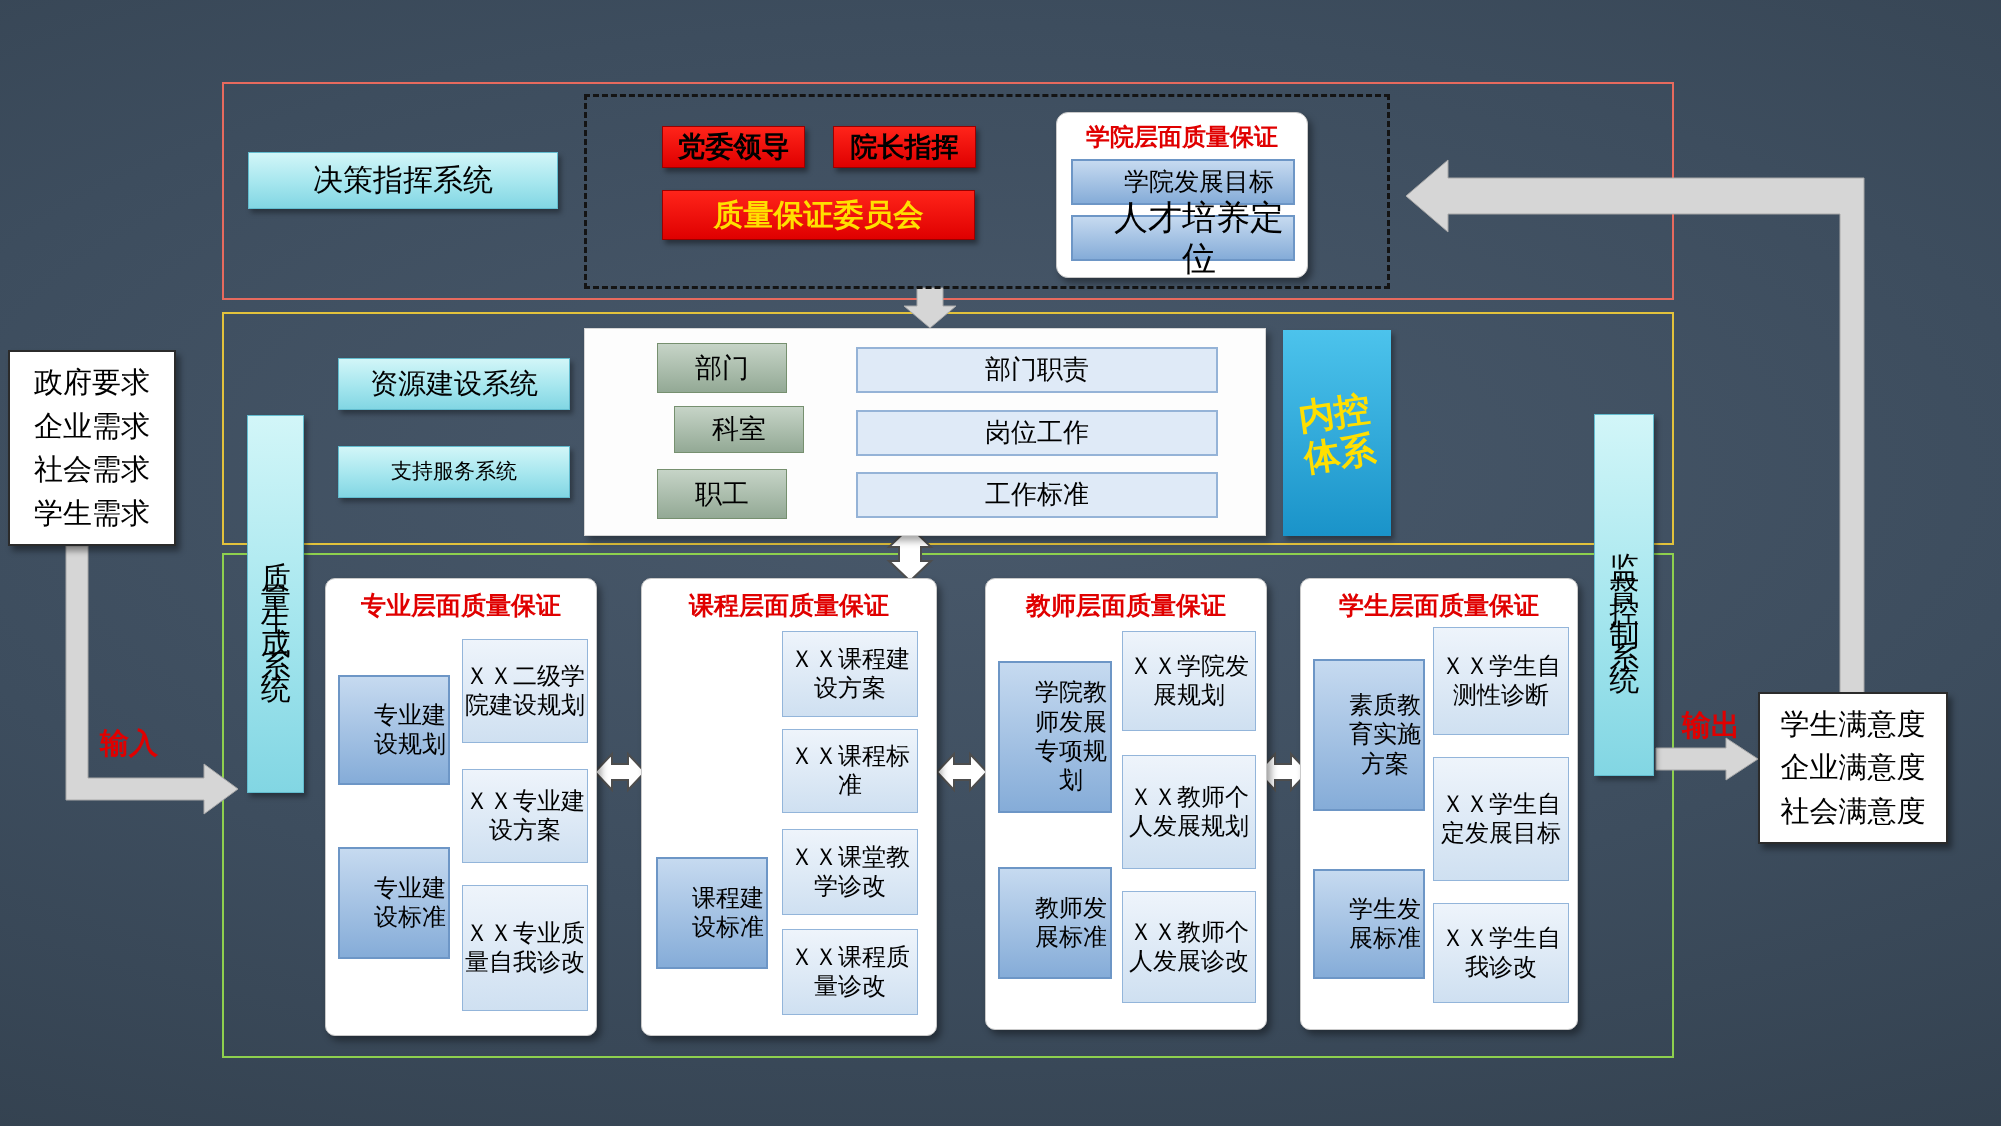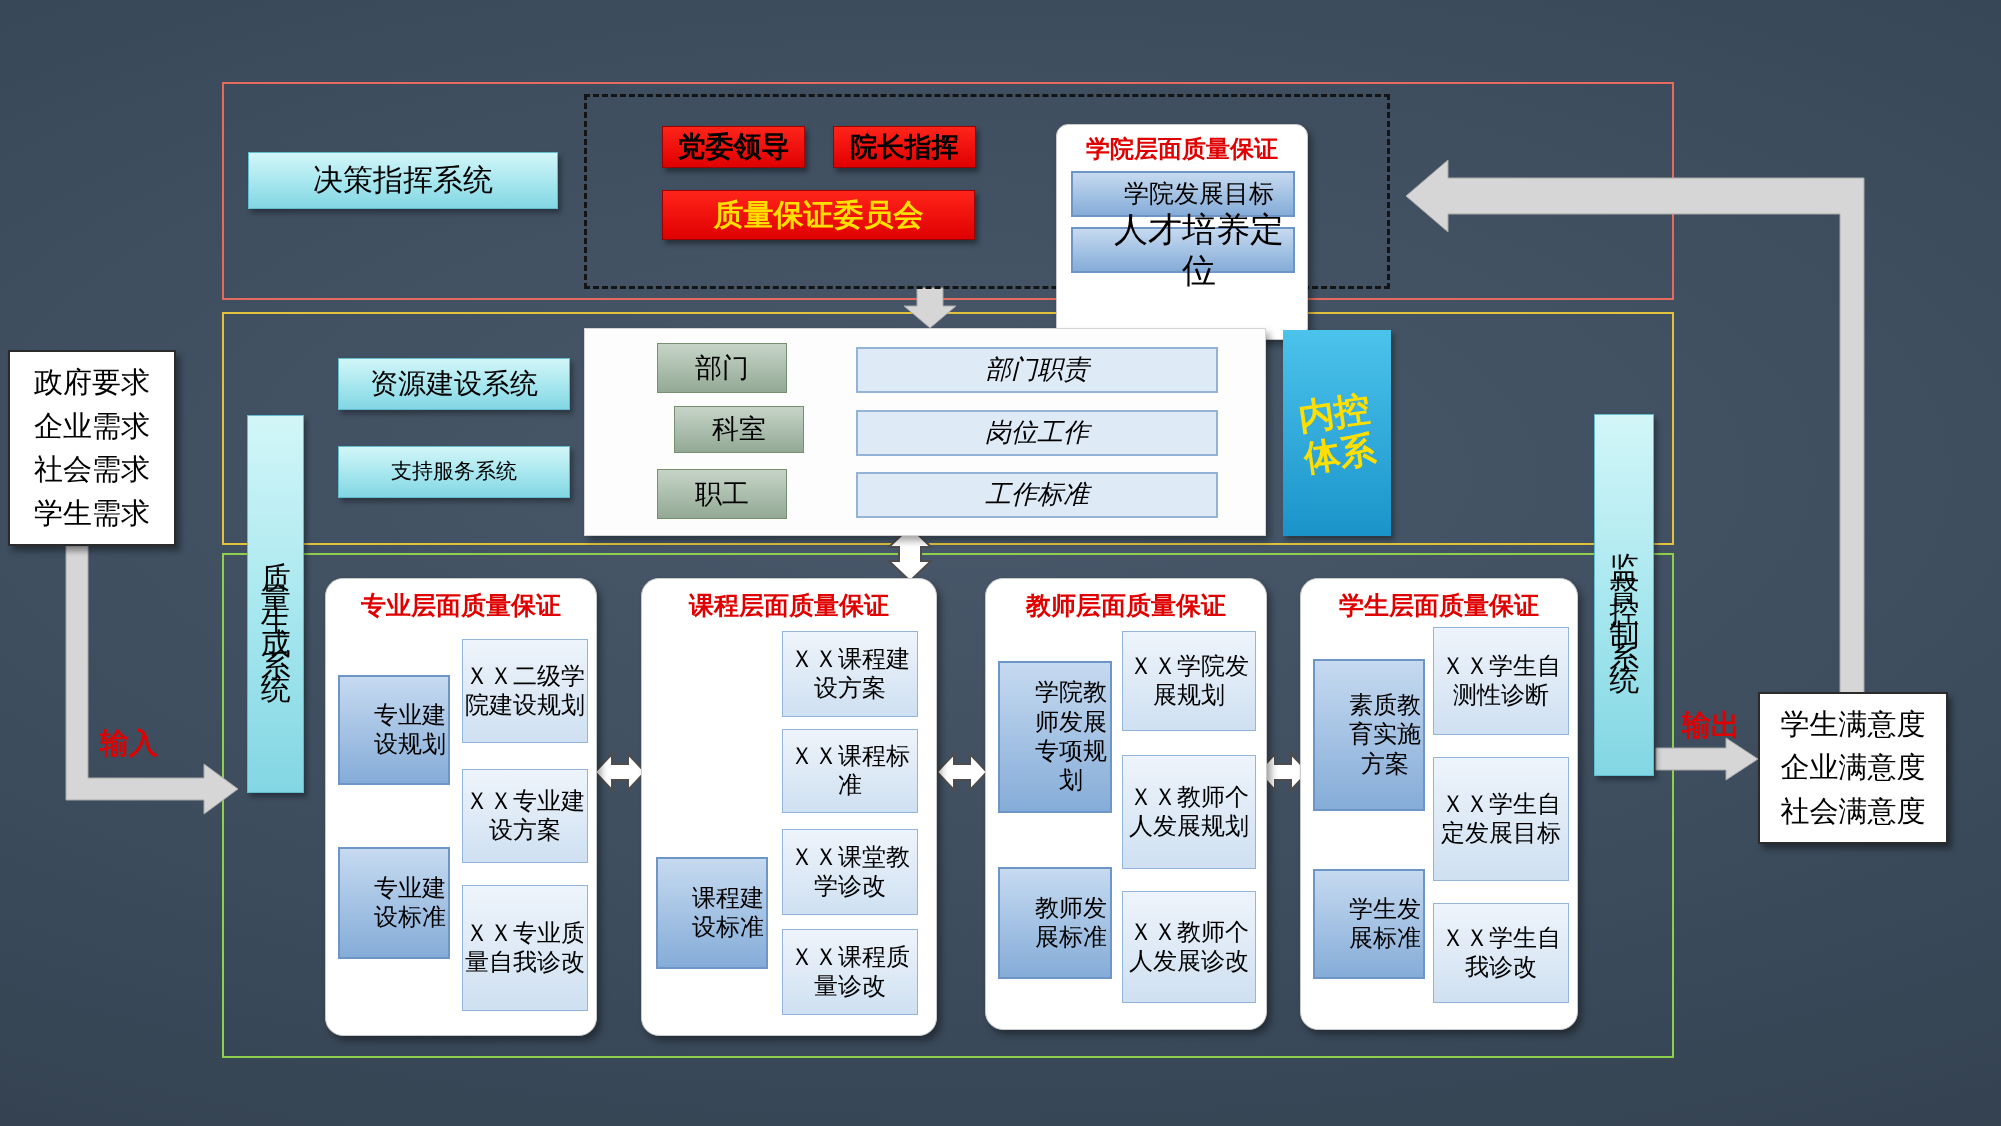--- a/index.html
+++ b/index.html
@@ -23,39 +23,39 @@
     border:1px solid #62bccf;box-shadow:3px 4px 5px rgba(0,0,0,.35);
   }
   .redbox{
     background:linear-gradient(180deg,#ff241a 0%,#df0000 100%);
     border:1px solid #9a0000;box-shadow:3px 4px 5px rgba(0,0,0,.4);
     font-weight:600;
   }
   .yellow-text{color:#ffdf00;font-weight:700;}
   .white-panel{
     position:absolute;z-index:3;box-sizing:border-box;background:#ffffff;
-    border:1px solid #c9c9c9;border-radius:18px;box-shadow:4px 5px 7px rgba(0,0,0,.38);
+    border:1px solid #c9c9c9;border-radius:10px;box-shadow:4px 5px 7px rgba(0,0,0,.38);
   }
   .panel-title{
     position:absolute;top:10px;left:0;right:0;text-align:center;
     font-size:25px;font-weight:700;color:#e00000;
   }
   .mid-blue{
     background:linear-gradient(180deg,#c6daf0 0%,#85acd8 100%);
     border:2px solid #6d96c6;font-size:24px;padding-left:32px;
   }
   .light-blue{
     background:linear-gradient(180deg,#eef4fb 0%,#cfe0f1 100%);
     border:1.5px solid #93b5da;font-size:24px;
   }
   .green-gray{
     background:linear-gradient(180deg,#c6d4c7 0%,#93a995 100%);
     border:1px solid #76906f;font-size:27px;
   }
-  .duty{background:#dfeaf7;border:2px solid #95b3d7;font-size:26px;font-style:italic;}
+  .duty{background:#dfeaf7;border:2px solid #95b3d7;font-size:26px;}
   .central-white{
     position:absolute;z-index:3;background:#fdfdfd;border:1px solid #d5d5d5;
     box-shadow:4px 5px 7px rgba(0,0,0,.35);box-sizing:border-box;
   }
   .vert{
     writing-mode:vertical-rl;text-orientation:upright;
     letter-spacing:22px;font-size:30px;
   }
   .dashed{position:absolute;z-index:2;border:3px dashed #141414;box-sizing:border-box;background:transparent;}
   .plain-white{
@@ -86,21 +86,21 @@
   </svg>
 
   <div class="box cyan" style="left:248px;top:152px;width:310px;height:57px;font-size:30px">决策指挥系统</div>
 
   <div class="dashed" style="left:584px;top:94px;width:806px;height:195px"></div>
 
   <div class="box redbox" style="left:662px;top:126px;width:143px;height:42px;font-size:28px">党委领导</div>
   <div class="box redbox" style="left:833px;top:126px;width:143px;height:42px;font-size:27px">院长指挥</div>
   <div class="box redbox yellow-text" style="left:662px;top:190px;width:313px;height:50px;font-size:30px">质量保证委员会</div>
 
-  <div class="white-panel" style="left:1056px;top:124px;width:252px;height:216px;border-radius:12px">
+  <div class="white-panel" style="left:1056px;top:112px;width:252px;height:166px;border-radius:12px">
     <div class="panel-title" style="top:8px;font-size:24px">学院层面质量保证</div>
     <div class="box mid-blue" style="left:14px;top:46px;width:224px;height:46px;font-size:25px">学院发展目标</div>
     <div class="box mid-blue" style="left:14px;top:102px;width:224px;height:46px;font-size:34px">人才培养定位</div>
   </div>
 
   <div class="box cyan" style="left:338px;top:358px;width:232px;height:52px;font-size:28px">资源建设系统</div>
   <div class="box cyan" style="left:338px;top:446px;width:232px;height:52px;font-size:21px">支持服务系统</div>
 
   <div class="central-white" style="left:584px;top:328px;width:682px;height:208px">
     <div class="box green-gray" style="left:72px;top:14px;width:130px;height:50px">部门</div>

